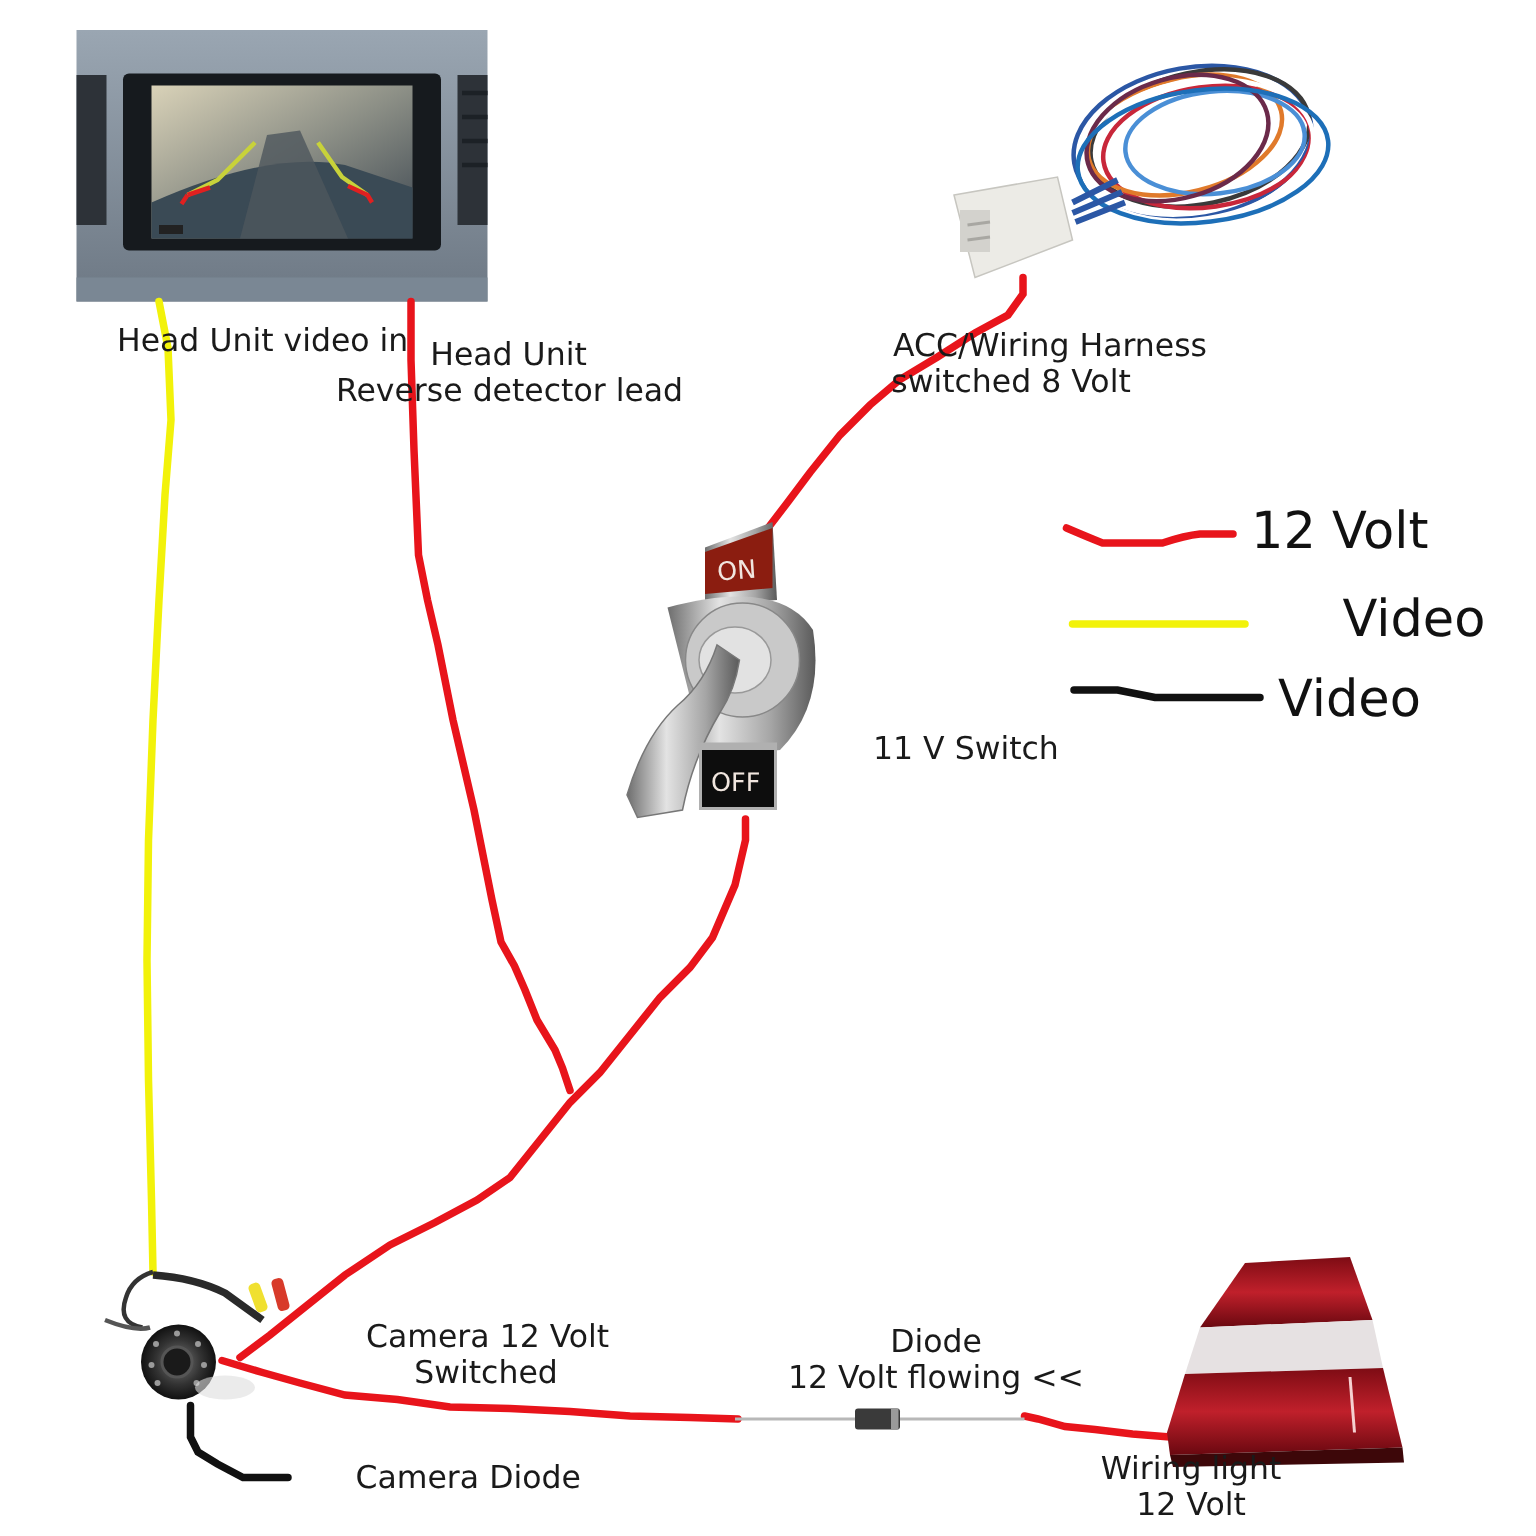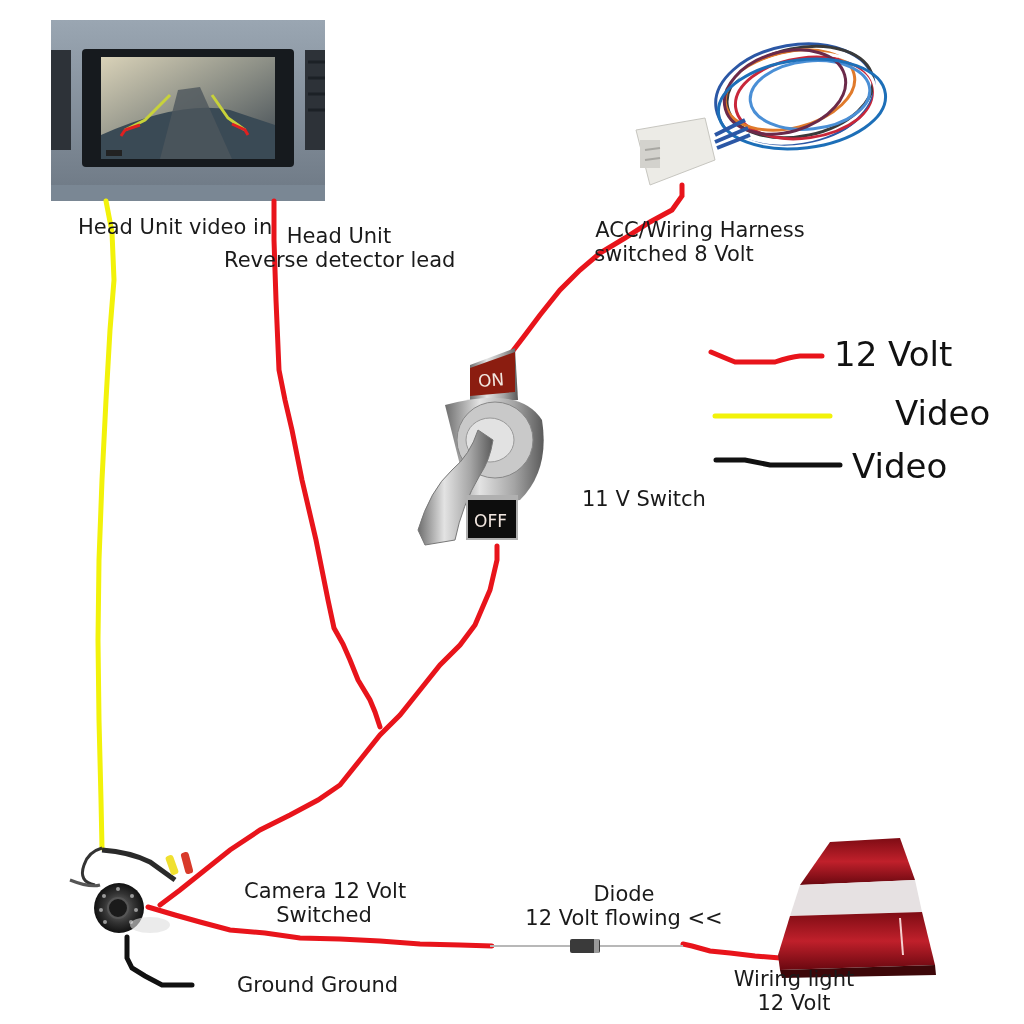--- a/index.html
+++ b/index.html
@@ -165,21 +165,21 @@
 <div class="lbl" style="left:180px; width:200px; top:250px;">Reverse detector lead</div>
 
 <div class="lbl" style="left:546px; width:220px; top:220px;">ACC/Wiring Harness</div>
 <div class="lbl" style="left:520px; width:220px; top:244px;">switched 8 Volt</div>
 
 <div class="lbl left" style="left:538px; top:489px;">11 V Switch</div>
 
 <div class="lbl" style="left:200px; width:160px; top:881px;text-align:right;">Camera 12 Volt</div>
 <div class="lbl" style="left:200px; width:160px; top:905px;">Switched</div>
 
-<div class="lbl left" style="left:193px; top:975px;">Ground Ground</div>
+<div class="lbl left" style="left:193px; top:975px;">Camera Diode</div>
 
 <div class="lbl" style="left:480px; width:200px; top:884px;">Diode</div>
 <div class="lbl" style="left:480px; width:200px; top:908px;">12 Volt flowing &lt;&lt;</div>
 
 <div class="lbl" style="left:670px; width:160px; top:969px;">Wiring light</div>
 <div class="lbl" style="left:670px; width:160px; top:993px;">12 Volt</div>
 
 <div class="legend-lbl" style="left:834px; top:334px;">12 Volt</div>
 <div class="legend-lbl" style="left:855px; top:393px;margin-left:40px;">Video</div>
 <div class="legend-lbl" style="left:852px; top:446px;">Video</div>

